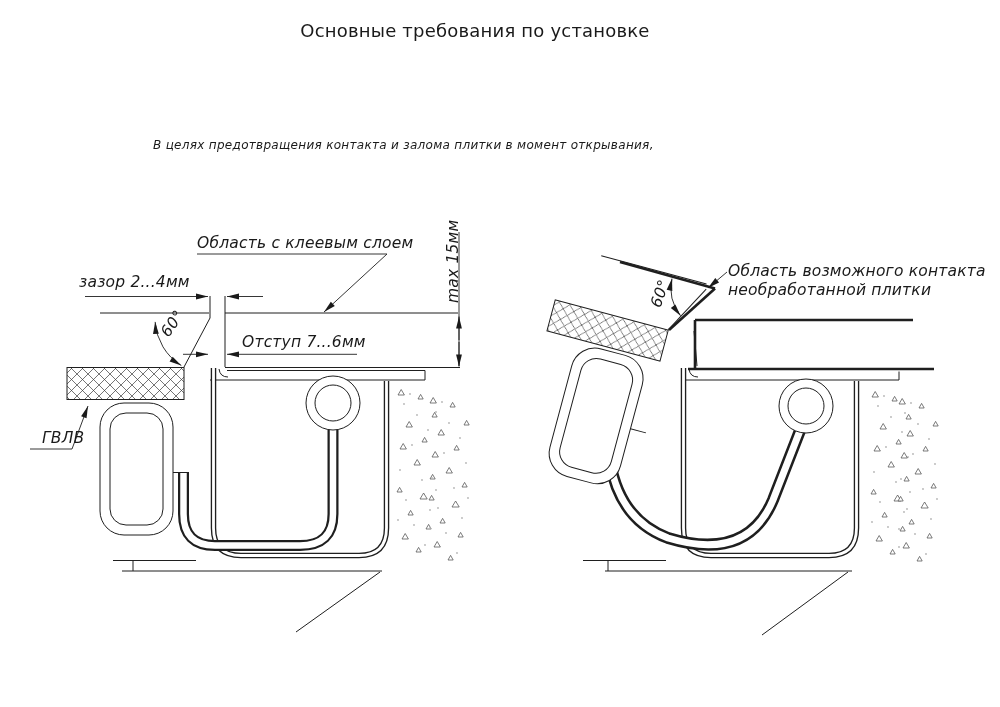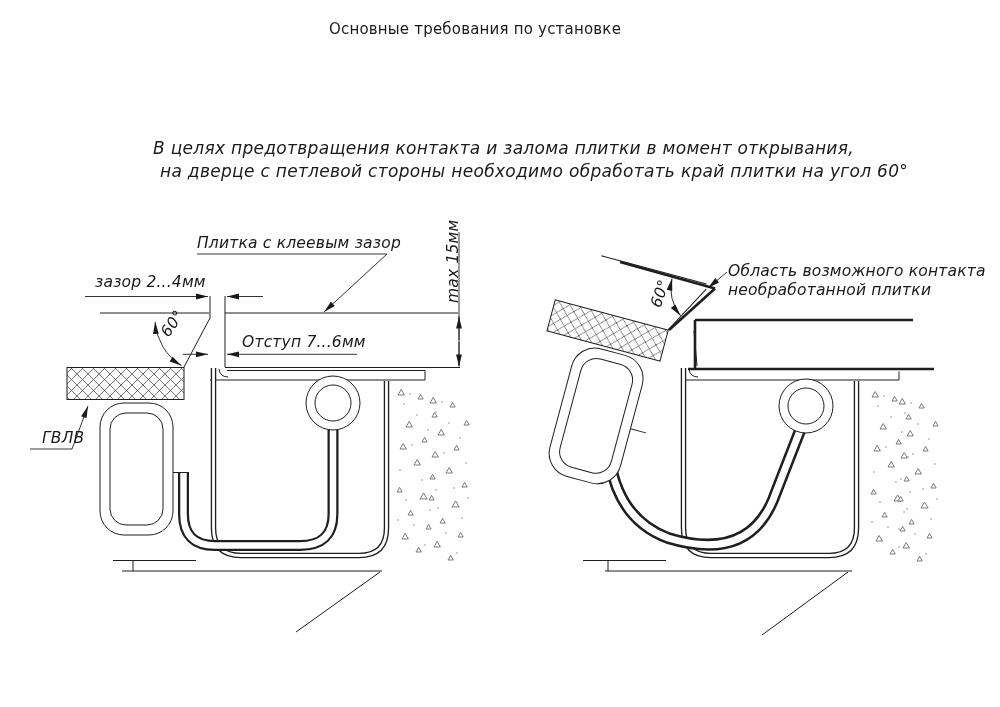--- a/index.html
+++ b/index.html
@@ -1,21 +1,21 @@
 <!DOCTYPE html>
 <html><head>
 <meta charset="utf-8">
 <style>
   html,body{margin:0;padding:0;background:#f2f2f2;}
   #page{position:relative;width:1000px;height:707px;background:#ffffff;overflow:hidden;
         font-family:"DejaVu Sans",sans-serif;color:#1a1a1a;}
   #draw{position:absolute;left:0;top:0;}
   .txt{position:absolute;white-space:nowrap;color:#1a1a1a;}
-  .title{left:0;width:950px;text-align:center;font-size:15px;letter-spacing:.2px;}
-  .note{font-style:italic;font-size:17px;letter-spacing:.3px;}
+  .title{left:0;width:950px;text-align:center;font-size:18px;letter-spacing:.2px;}
+  .note{font-style:italic;font-size:12px;letter-spacing:.3px;}
   .lbl{font-style:italic;font-size:15.5px;letter-spacing:.2px;}
   .rot{transform-origin:0 0;}
 </style>
 </head>
 <body>
 
 <div id="page">
 
 <svg id="draw" width="1000" height="707" viewBox="0 0 1000 707">
   <defs>
@@ -151,24 +151,23 @@
     <g stroke-width="0.9">
       <path d="M680.5,315.7 A45,45 0 0 1 672,278.6" marker-start="url(#arrS)" marker-end="url(#arr)"></path>
       <line x1="727" y1="272" x2="708" y2="288" marker-end="url(#arr)"></line>
     </g>
   </g>
 </svg>
 
 <div class="txt title" style="top:20px">Основные требования по установке</div>
 
 <div class="txt note" style="left:153px;top:138px">В целях предотвращения контакта и залома плитки в момент открывания,</div>
-<div class="txt note" style="left:160px;top:161px">на дверце с петлевой стороны необходимо обработать край плитки на угол 60°</div>
 
-<div class="txt lbl" style="left:197px;top:234px">Плитка с клеевым зазор</div>
-<div class="txt lbl" style="left:95px;top:273px">зазор 2...4мм</div>
+<div class="txt lbl" style="left:197px;top:234px">Область с клеевым слоем</div>
+<div class="txt lbl" style="left:79px;top:273px">зазор 2...4мм</div>
 <div class="txt lbl" style="left:242px;top:333px">Отступ 7...6мм</div>
 <div class="txt lbl rot" style="left:444px;top:303px;transform:rotate(-90deg)">max 15мм</div>
 <div class="txt lbl rot" style="left:157px;top:330px;transform:rotate(-55deg)">60°</div>
 <div class="txt lbl" style="left:42px;top:429px">ГВЛВ</div>
 
 <div class="txt lbl" style="left:728px;top:262px">Область возможного контакта</div>
 <div class="txt lbl" style="left:728px;top:281px">необработанной плитки</div>
 <div class="txt lbl rot" style="left:647px;top:304px;transform:rotate(-71deg)">60°</div>
 
 </div>

